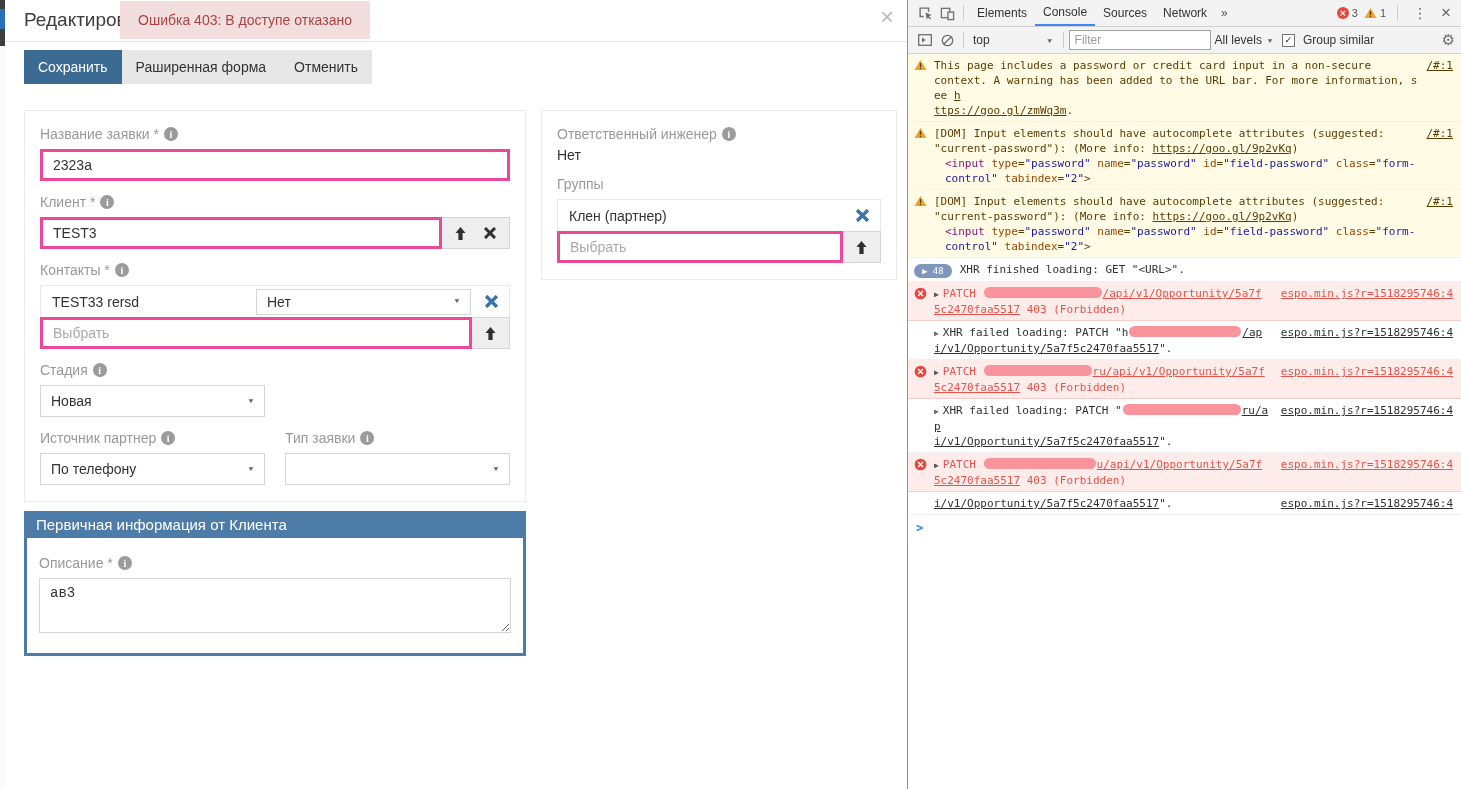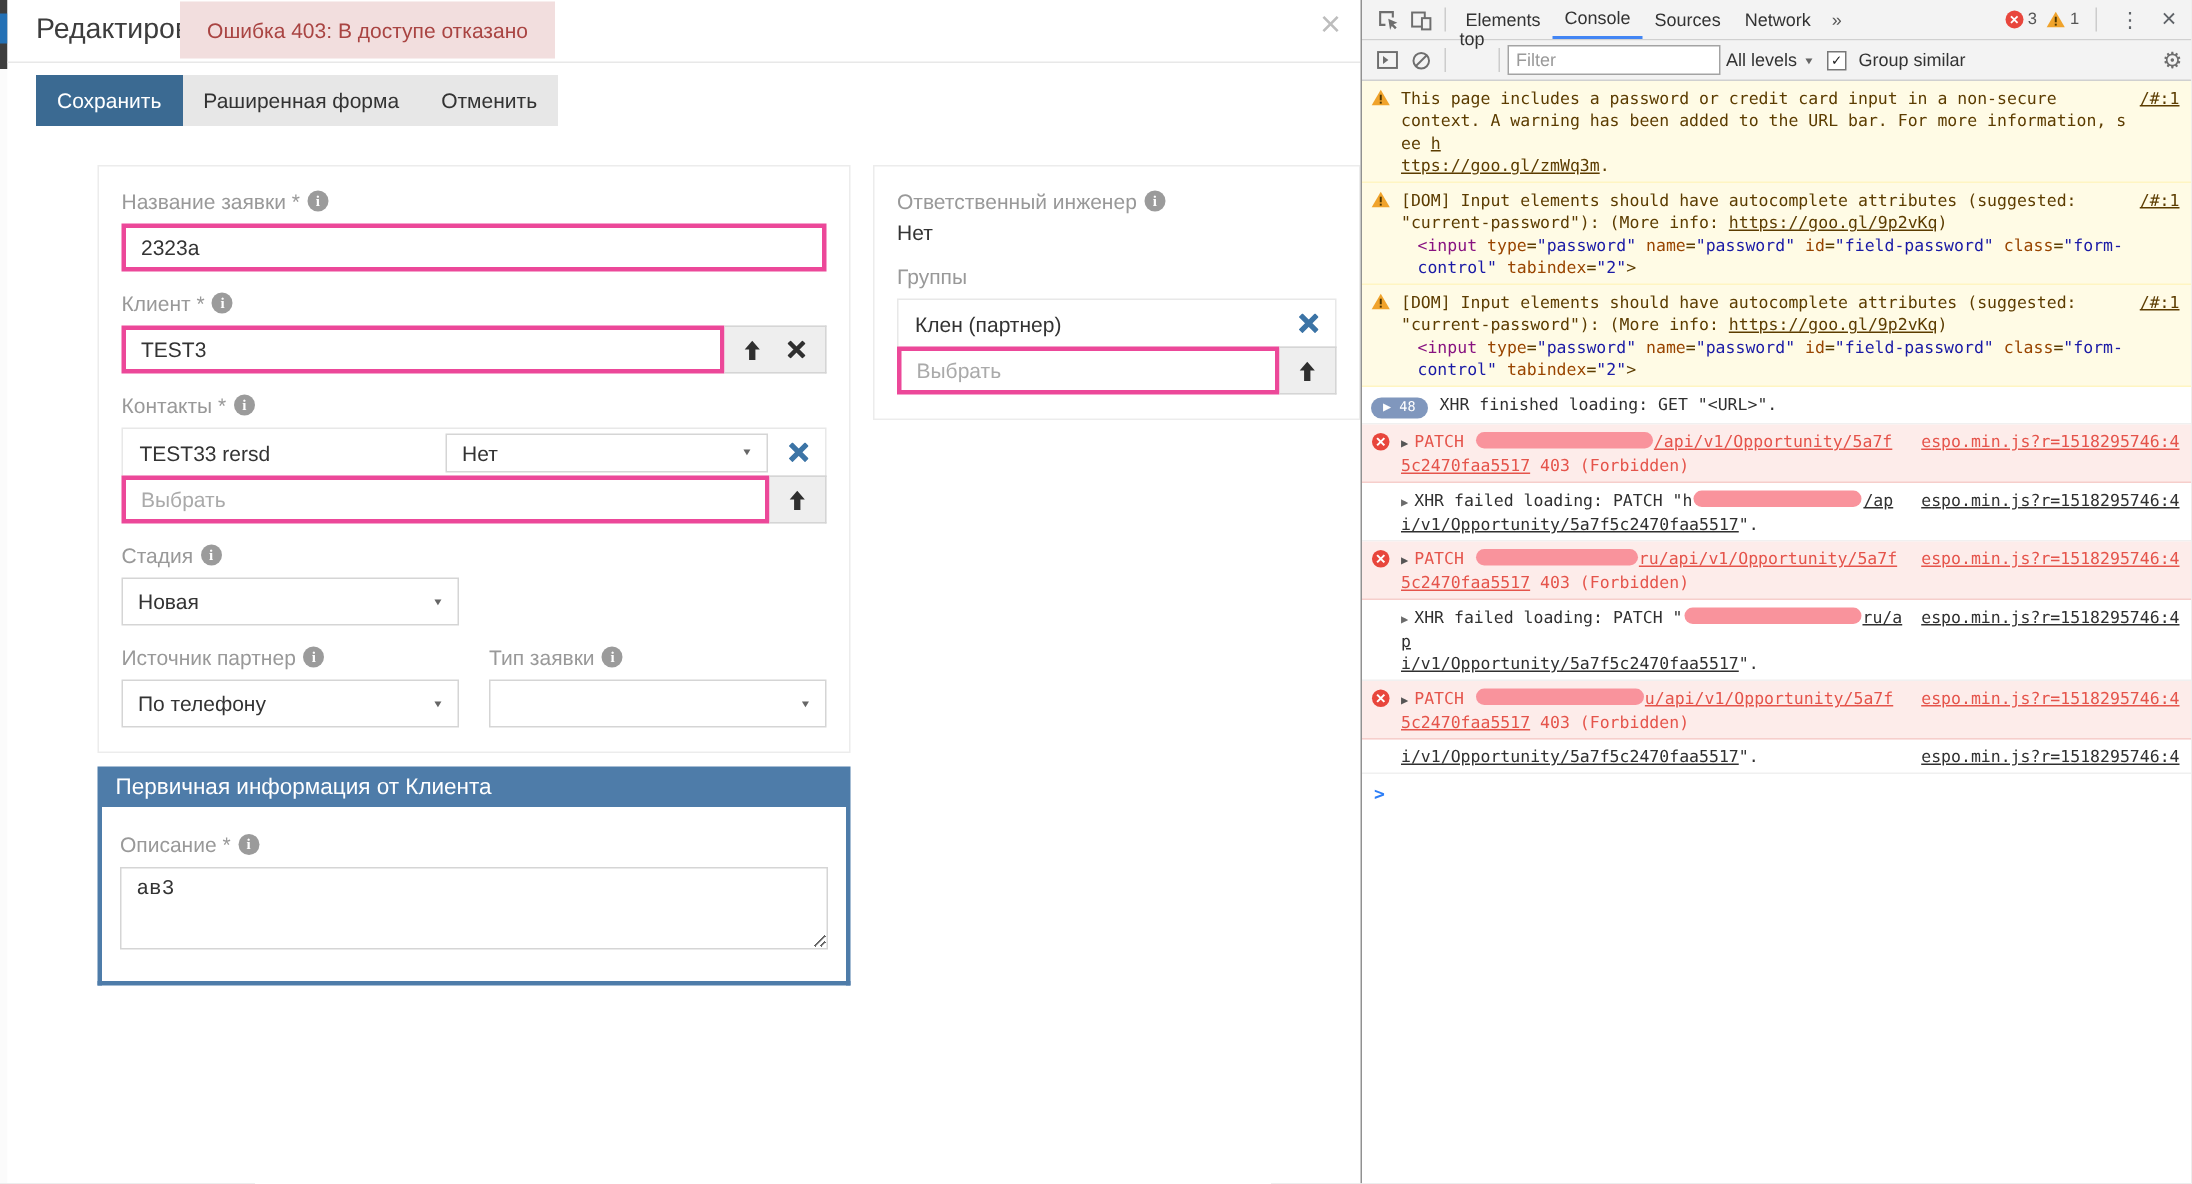--- a/index.html
+++ b/index.html
@@ -18,21 +18,21 @@
   .toast{position:absolute;left:115px;top:1px;width:250px;height:38px;background:#f2dede;
          color:#a94442;font-size:14px;display:flex;align-items:center;justify-content:center;z-index:3;}
   .modal-close{position:absolute;right:13px;top:5px;font-size:24px;color:#bdbdbd;cursor:pointer;line-height:1;}
 
   .btn-row{display:inline-flex;margin:8px 0 0 19px;background:#e7e7e7;}
   .btn{border:0;height:34px;padding:0 14px;font-size:14px;background:transparent;color:#333;
        font-family:inherit;cursor:pointer;white-space:nowrap;}
   .btn.primary{background:#3b6a92;color:#fff;}
 
   .form-area{display:flex;gap:15px;padding:26px 0 0 19px;align-items:flex-start;}
-  .col-left{width:502px;margin-left:41px;}
+  .col-left{width:502px;}
   .col-right{width:356px;}
   .card{border:1px solid #ececec;background:#fff;box-sizing:border-box;}
   .card-pad{padding:2px 15px 16px;}
 
   .cell{margin-top:13px;}
   .lbl{display:flex;align-items:center;gap:5px;color:#999;font-size:14px;margin-bottom:7px;}
   .info{display:inline-flex;align-items:center;justify-content:center;width:14px;height:14px;
         border-radius:50%;background:#9b9b9b;color:#fff;font-size:10px;font-weight:bold;
         font-family:"Liberation Serif",serif;flex:0 0 auto;}
   .txt{width:100%;height:32px;border:3px solid #ec4899;padding:0 10px;font-size:14px;color:#333;
@@ -75,21 +75,21 @@
   .dt-tab{padding:0 8px;height:25px;display:flex;align-items:center;cursor:pointer;white-space:nowrap;}
   .dt-tab.active{border-bottom:2px solid #4285f4;height:24px;}
   .dt-more{padding:0 6px;color:#555;cursor:pointer;}
   .dt-right{margin-left:auto;display:flex;align-items:center;gap:6px;}
   .count{display:flex;align-items:center;gap:3px;font-size:11px;color:#555;}
   .errdot{display:inline-flex;align-items:center;justify-content:center;width:12px;height:12px;
           border-radius:50%;background:#e8463c;color:#fff;font-size:8px;font-weight:bold;}
   .kebab{font-size:14px;color:#5f6368;padding:0 4px;cursor:pointer;}
   .dt-close{font-size:17px;color:#5f6368;padding:0 4px;cursor:pointer;}
 
-  .ctx{display:flex;align-items:center;gap:20px;padding:0 4px;cursor:pointer;color:#333;flex-direction:column;}
+  .ctx{display:flex;align-items:center;gap:56px;padding:0 4px;cursor:pointer;color:#333;}
   .filter{width:130px;height:18px;border:1px solid #a3a3a3;font-size:12px;padding:0 5px;
           font-family:Liberation Sans, sans-serif;color:#333;background:#fff;}
   .filter::placeholder{color:#9a9a9a;}
   .levels{display:flex;align-items:center;gap:4px;padding:0 4px;cursor:pointer;}
   .cb{display:inline-flex;align-items:center;justify-content:center;width:11px;height:11px;
       border:1px solid #777;background:#fff;font-size:9px;color:#222;margin-right:4px;}
   .gear{margin-left:auto;font-size:15px;color:#6e6e6e;cursor:pointer;}
 
   
   .console{font-family:"DejaVu Sans Mono",monospace;font-size:11px;line-height:15px;color:#303030;}

